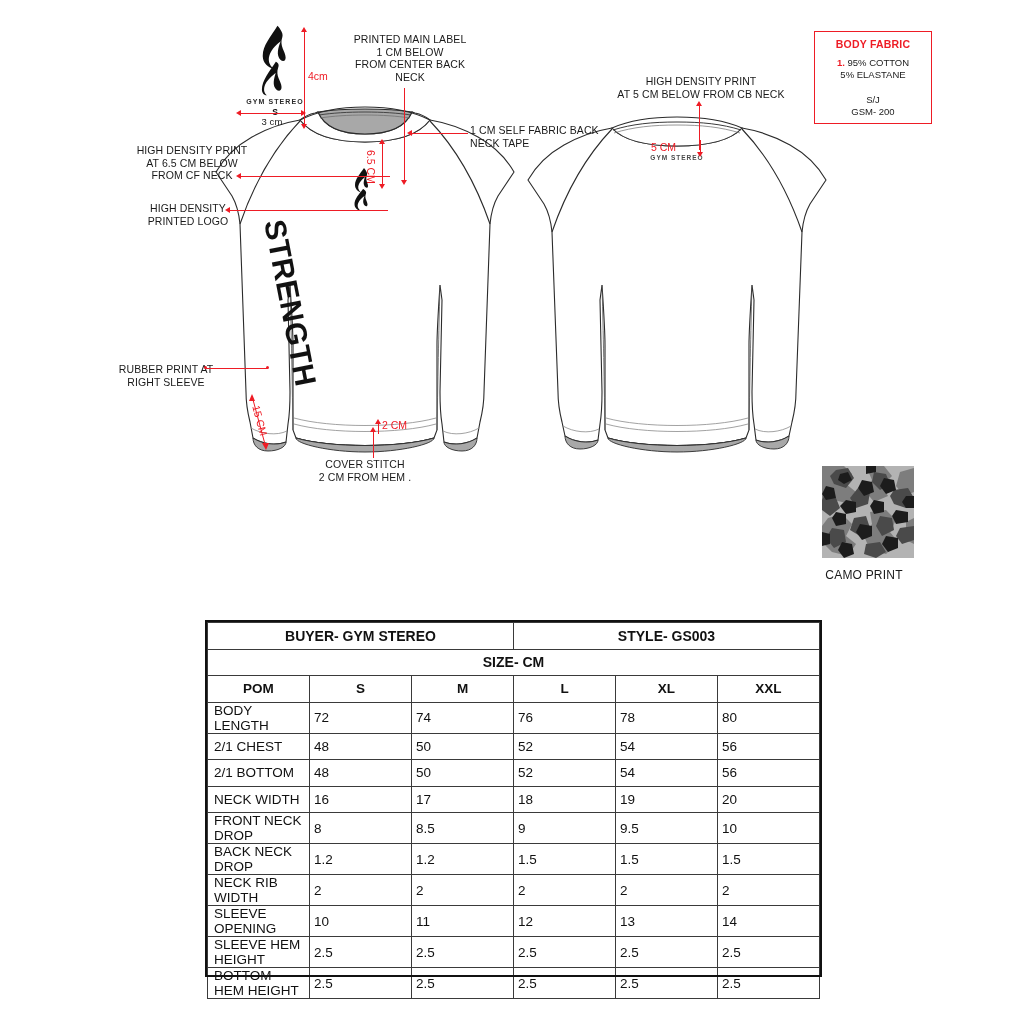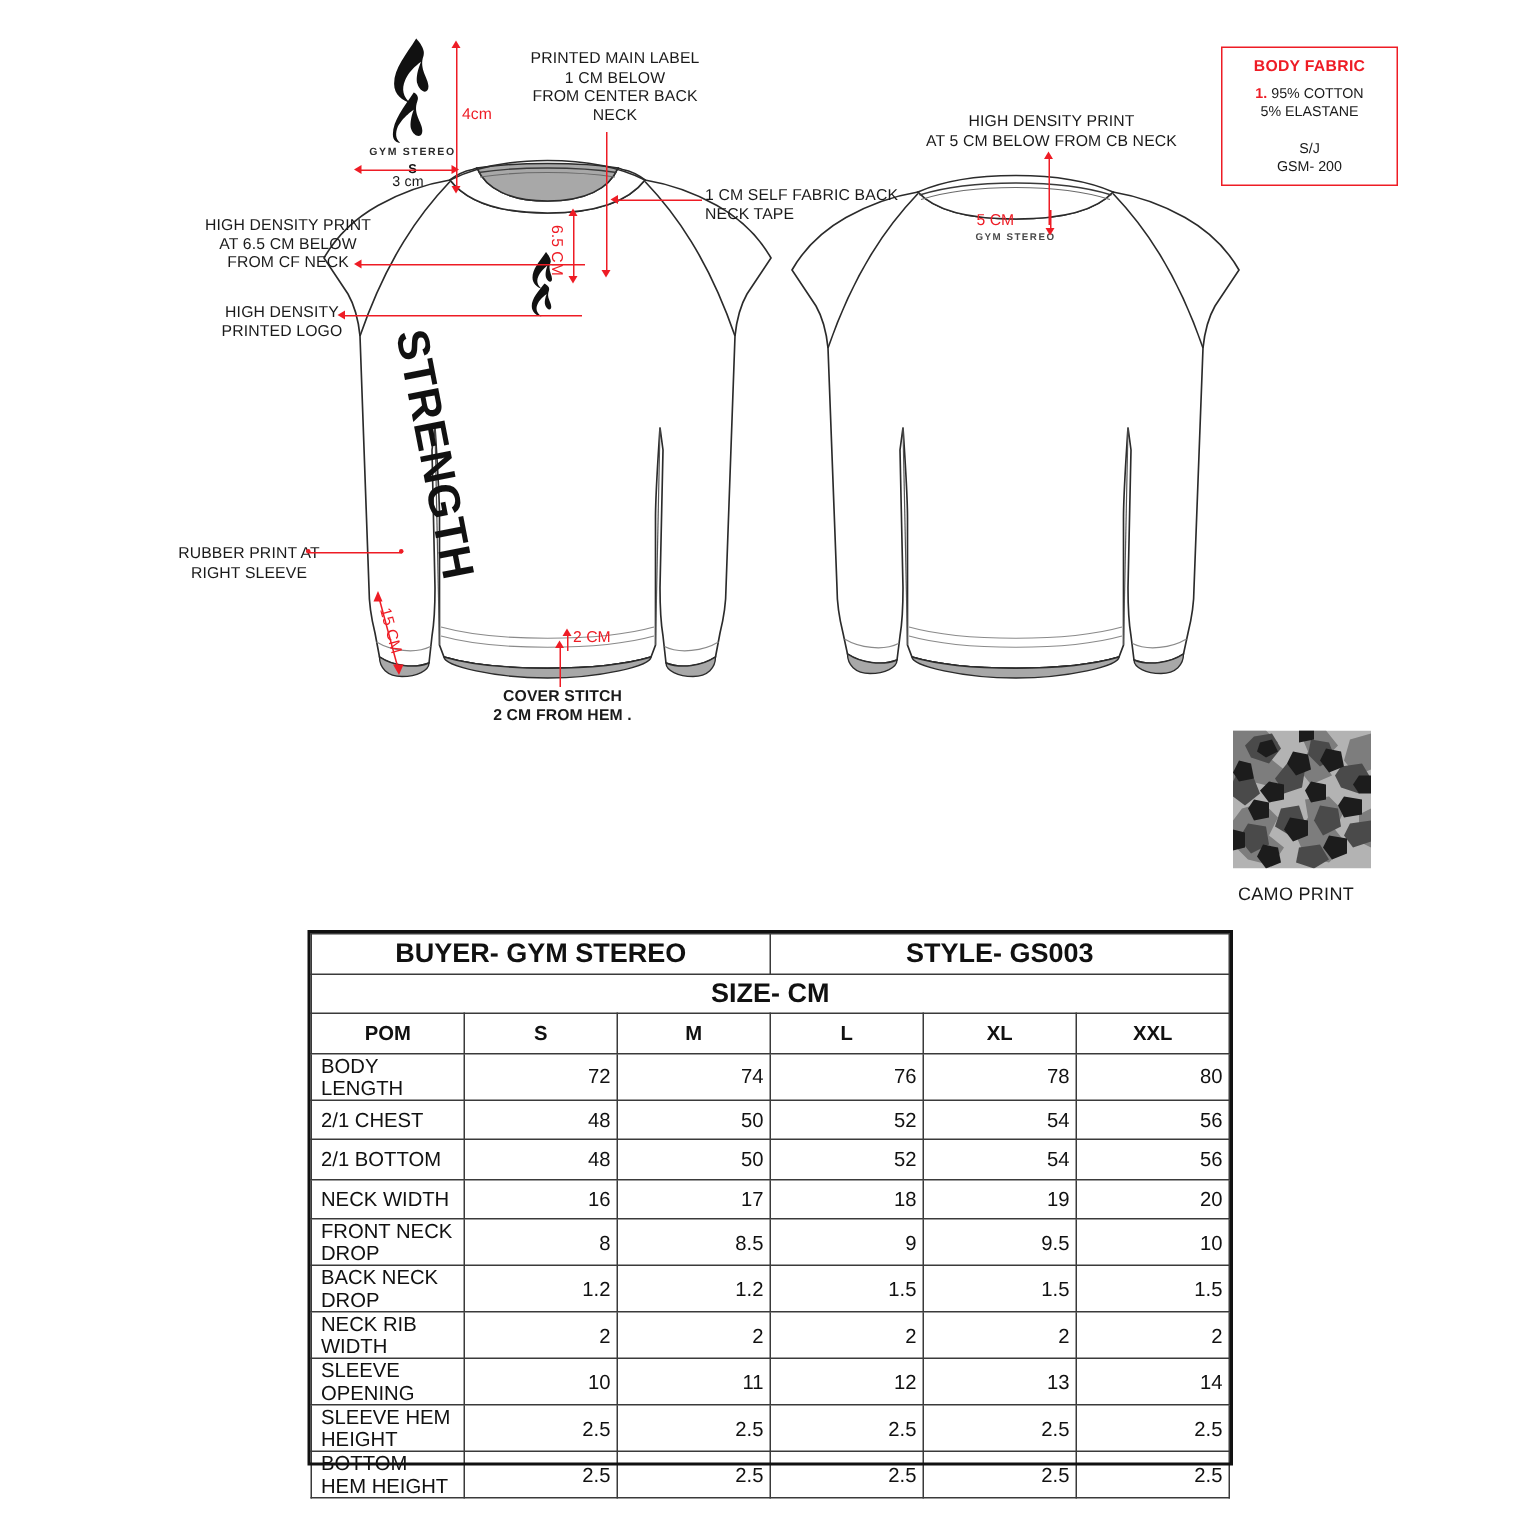--- a/index.html
+++ b/index.html
@@ -68,21 +68,21 @@
     text-align:center;
     font-size:9.5px;line-height:12.5px;
     padding-top:6px;box-sizing:border-box;
   }
   .fabric-title{color:#ee1c25;font-weight:700;font-size:10.5px;letter-spacing:.2px;}
   .fabric-l1{margin-top:6px;}
   .fabric-num{color:#ee1c25;font-weight:700;}
   .fabric-l3{margin-top:12px;}
 
   
-  .camo-wrap{position:absolute;left:822px;top:487px;width:84px;}
+  .camo-wrap{position:absolute;left:822px;top:466px;width:84px;}
   .camo{
     width:92px;height:92px;display:block;border:0;
   }
   .camo-cap{
     text-align:center;font-size:12px;margin-top:10px;color:#1a1a1a;
     letter-spacing:.2px;
   }
 
   
   .spec-table{
@@ -92,23 +92,23 @@
     table-layout:fixed;
   }
   .spec-table td{
     border:1px solid #3a3a3a;
     font-size:13.5px;
     height:25.5px;
     padding:0 4px;
     color:#111;
     font-family:"Liberation Sans", sans-serif;
   }
-  .spec-table tr.hdr td{font-weight:700;text-align:center;font-size:18px;}
+  .spec-table tr.hdr td{font-weight:700;text-align:center;font-size:14px;}
   .spec-table td.pom{text-align:left;padding-left:6px;}
-  .spec-table td.val{text-align:right;}
+  .spec-table td.val{text-align:left;}
   .spec-table td.colhdr{text-align:center;font-weight:700;}
   .tbl-outline{
     position:absolute;left:205px;top:620px;width:617px;height:357px;
     border:2.5px solid #111;box-sizing:border-box;pointer-events:none;
   }
 
   
   .garments{position:absolute;left:0;top:0;width:1024px;height:620px;}
 </style>
 </head>
@@ -339,21 +339,21 @@
   </div>
   <div class="rot-wrap" style="left:262px;top:404px;">
     <div class="redtxt" style="position:relative;transform:rotate(75deg);transform-origin:left top;">15 CM</div>
   </div>
 
   <div class="vline" style="left:378px;top:422px;height:12px;"></div>
   <div class="arrowU" style="left:375px;top:419px;"></div>
   <div class="redtxt" style="left:382px;top:419px;">2 CM</div>
   <div class="vline" style="left:373px;top:430px;height:28px;"></div>
   <div class="arrowU" style="left:370px;top:427px;"></div>
-  <div class="anno ctr" style="left:306px;top:458px;width:138px;font-weight:bold;">COVER STITCH
+  <div class="anno ctr" style="left:296px;top:458px;width:138px;">COVER STITCH
 2 CM FROM HEM .</div>
 
   <div class="anno ctr" style="left:598px;top:75px;width:206px;">HIGH DENSITY PRINT
 AT 5 CM BELOW FROM CB NECK</div>
   <div class="vline" style="left:699px;top:104px;height:46px;"></div>
   <div class="arrowU" style="left:696px;top:101px;"></div>
 
   <div class="redtxt" style="left:651px;top:141px;">5 CM</div>
   <div class="vline" style="left:700px;top:140px;height:14px;"></div>
   <div class="arrowD" style="left:697px;top:152px;"></div>

